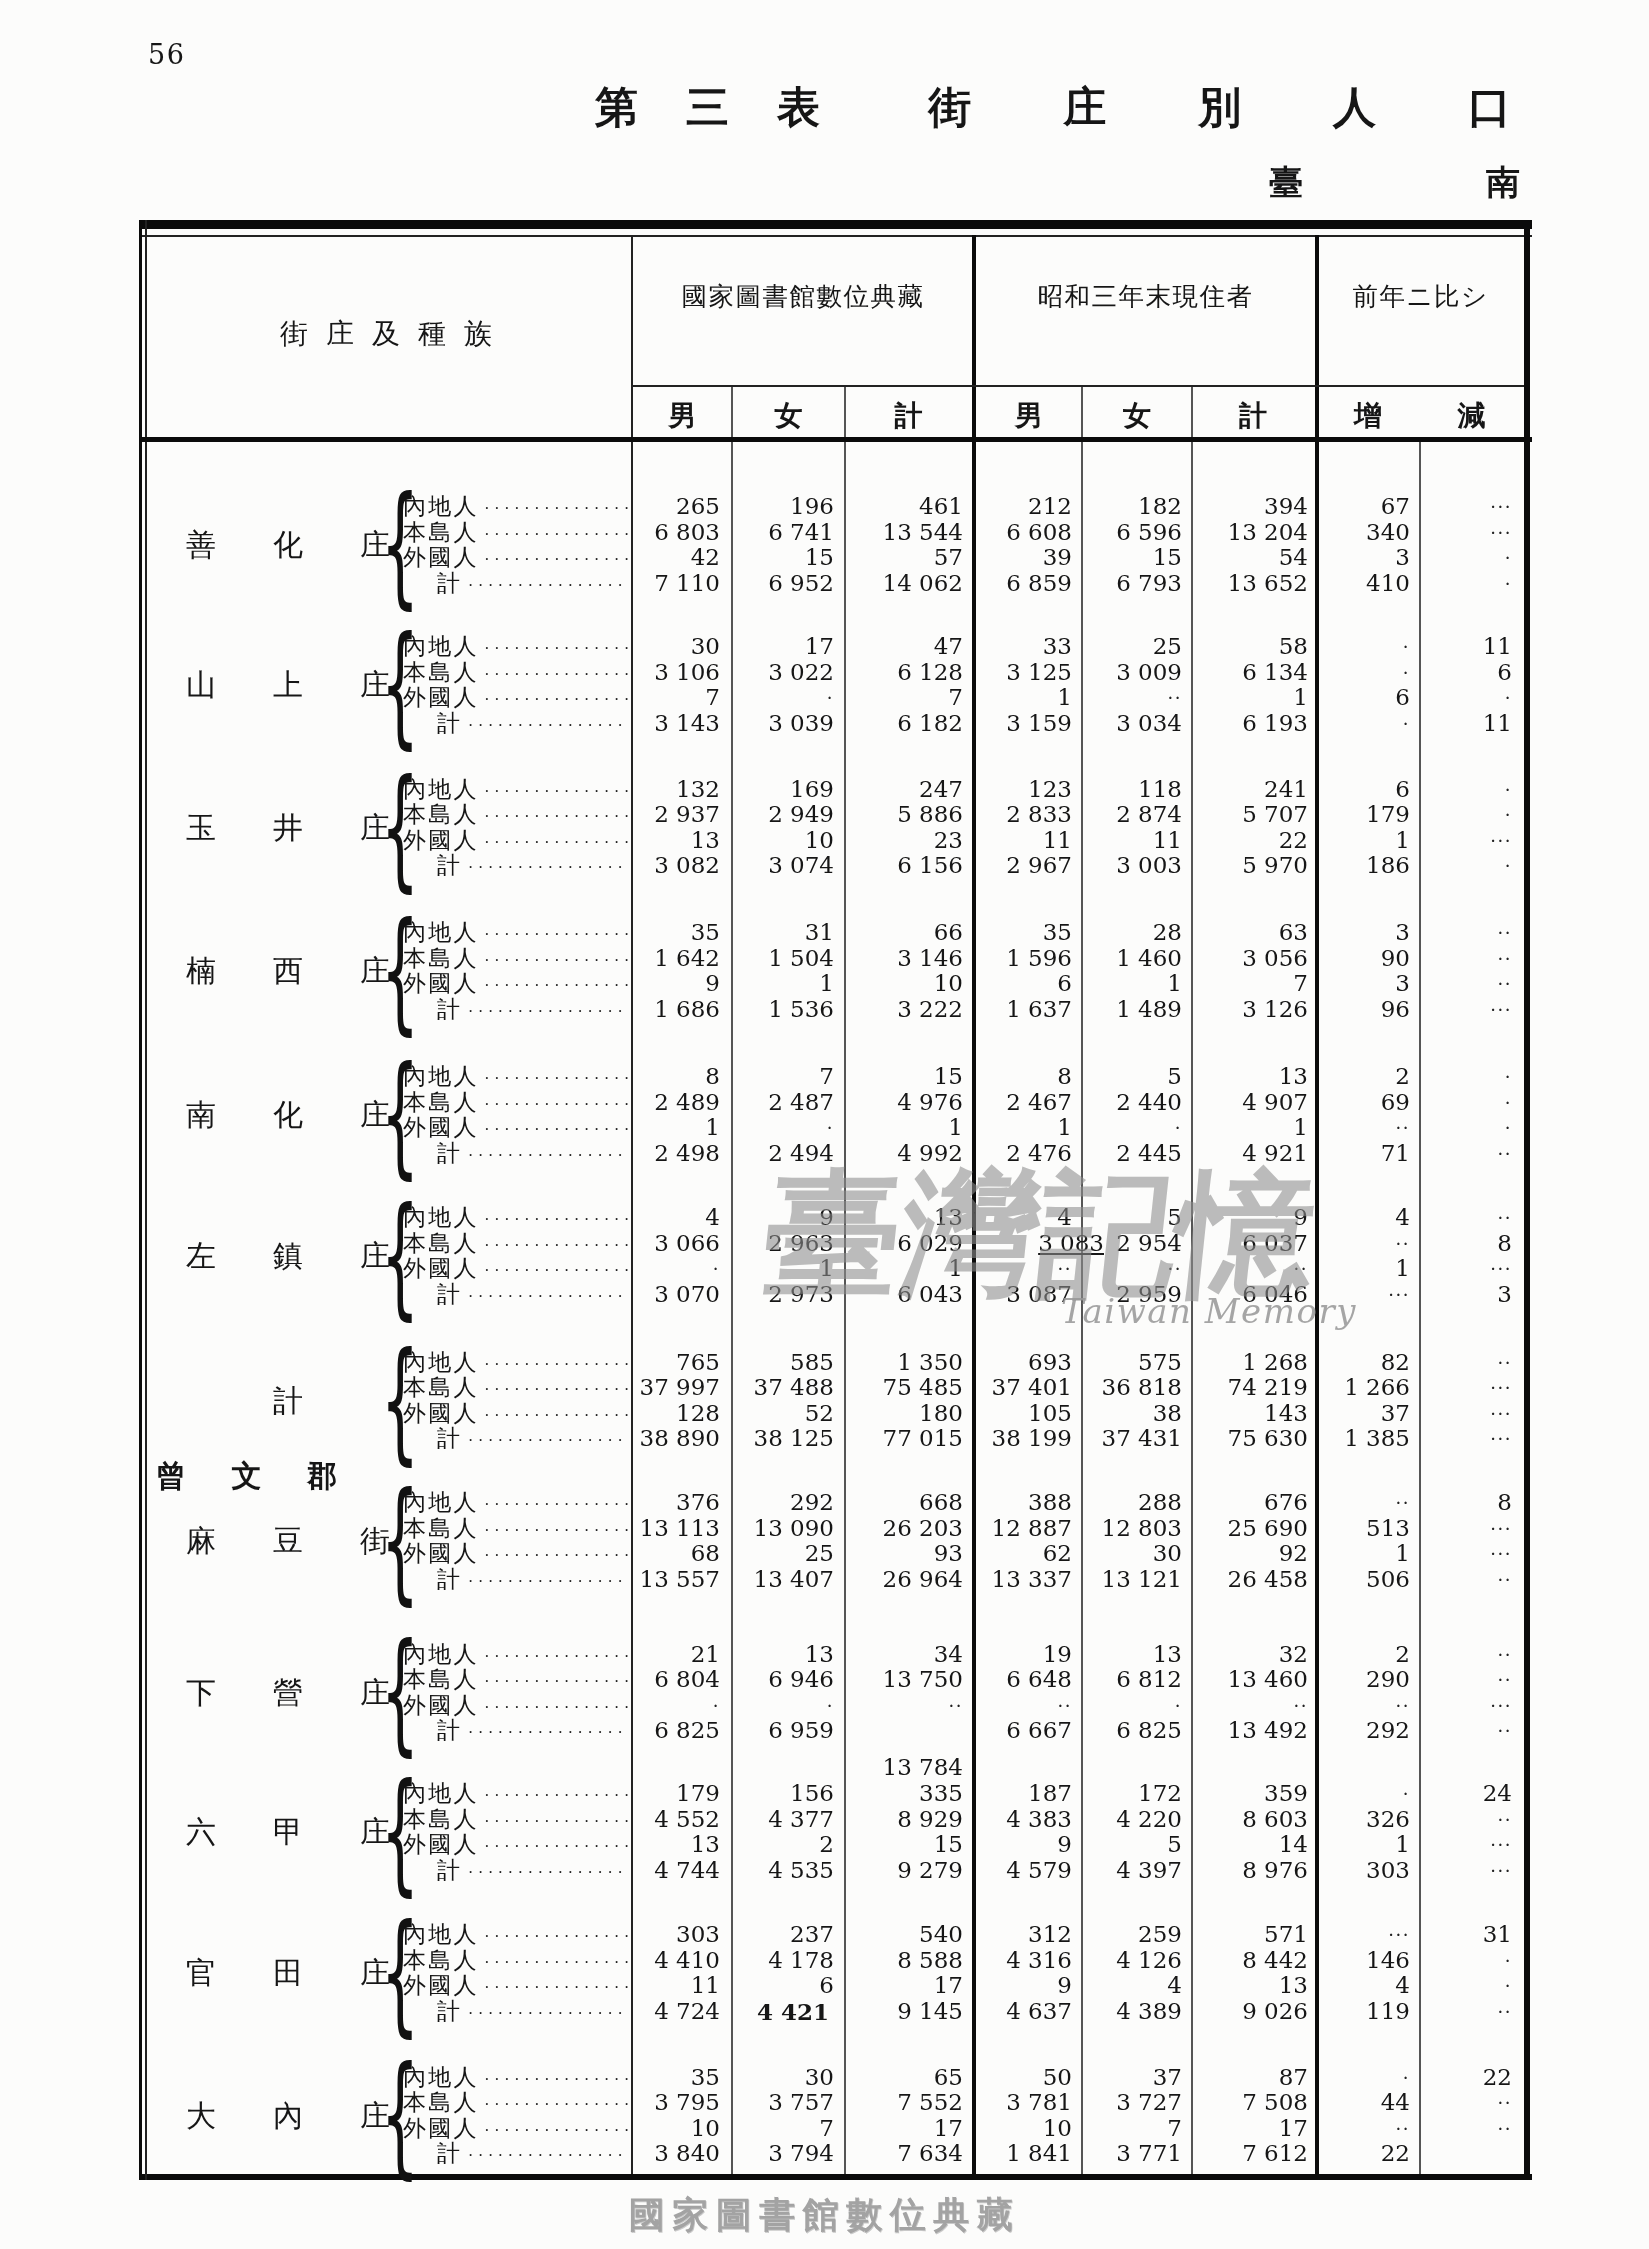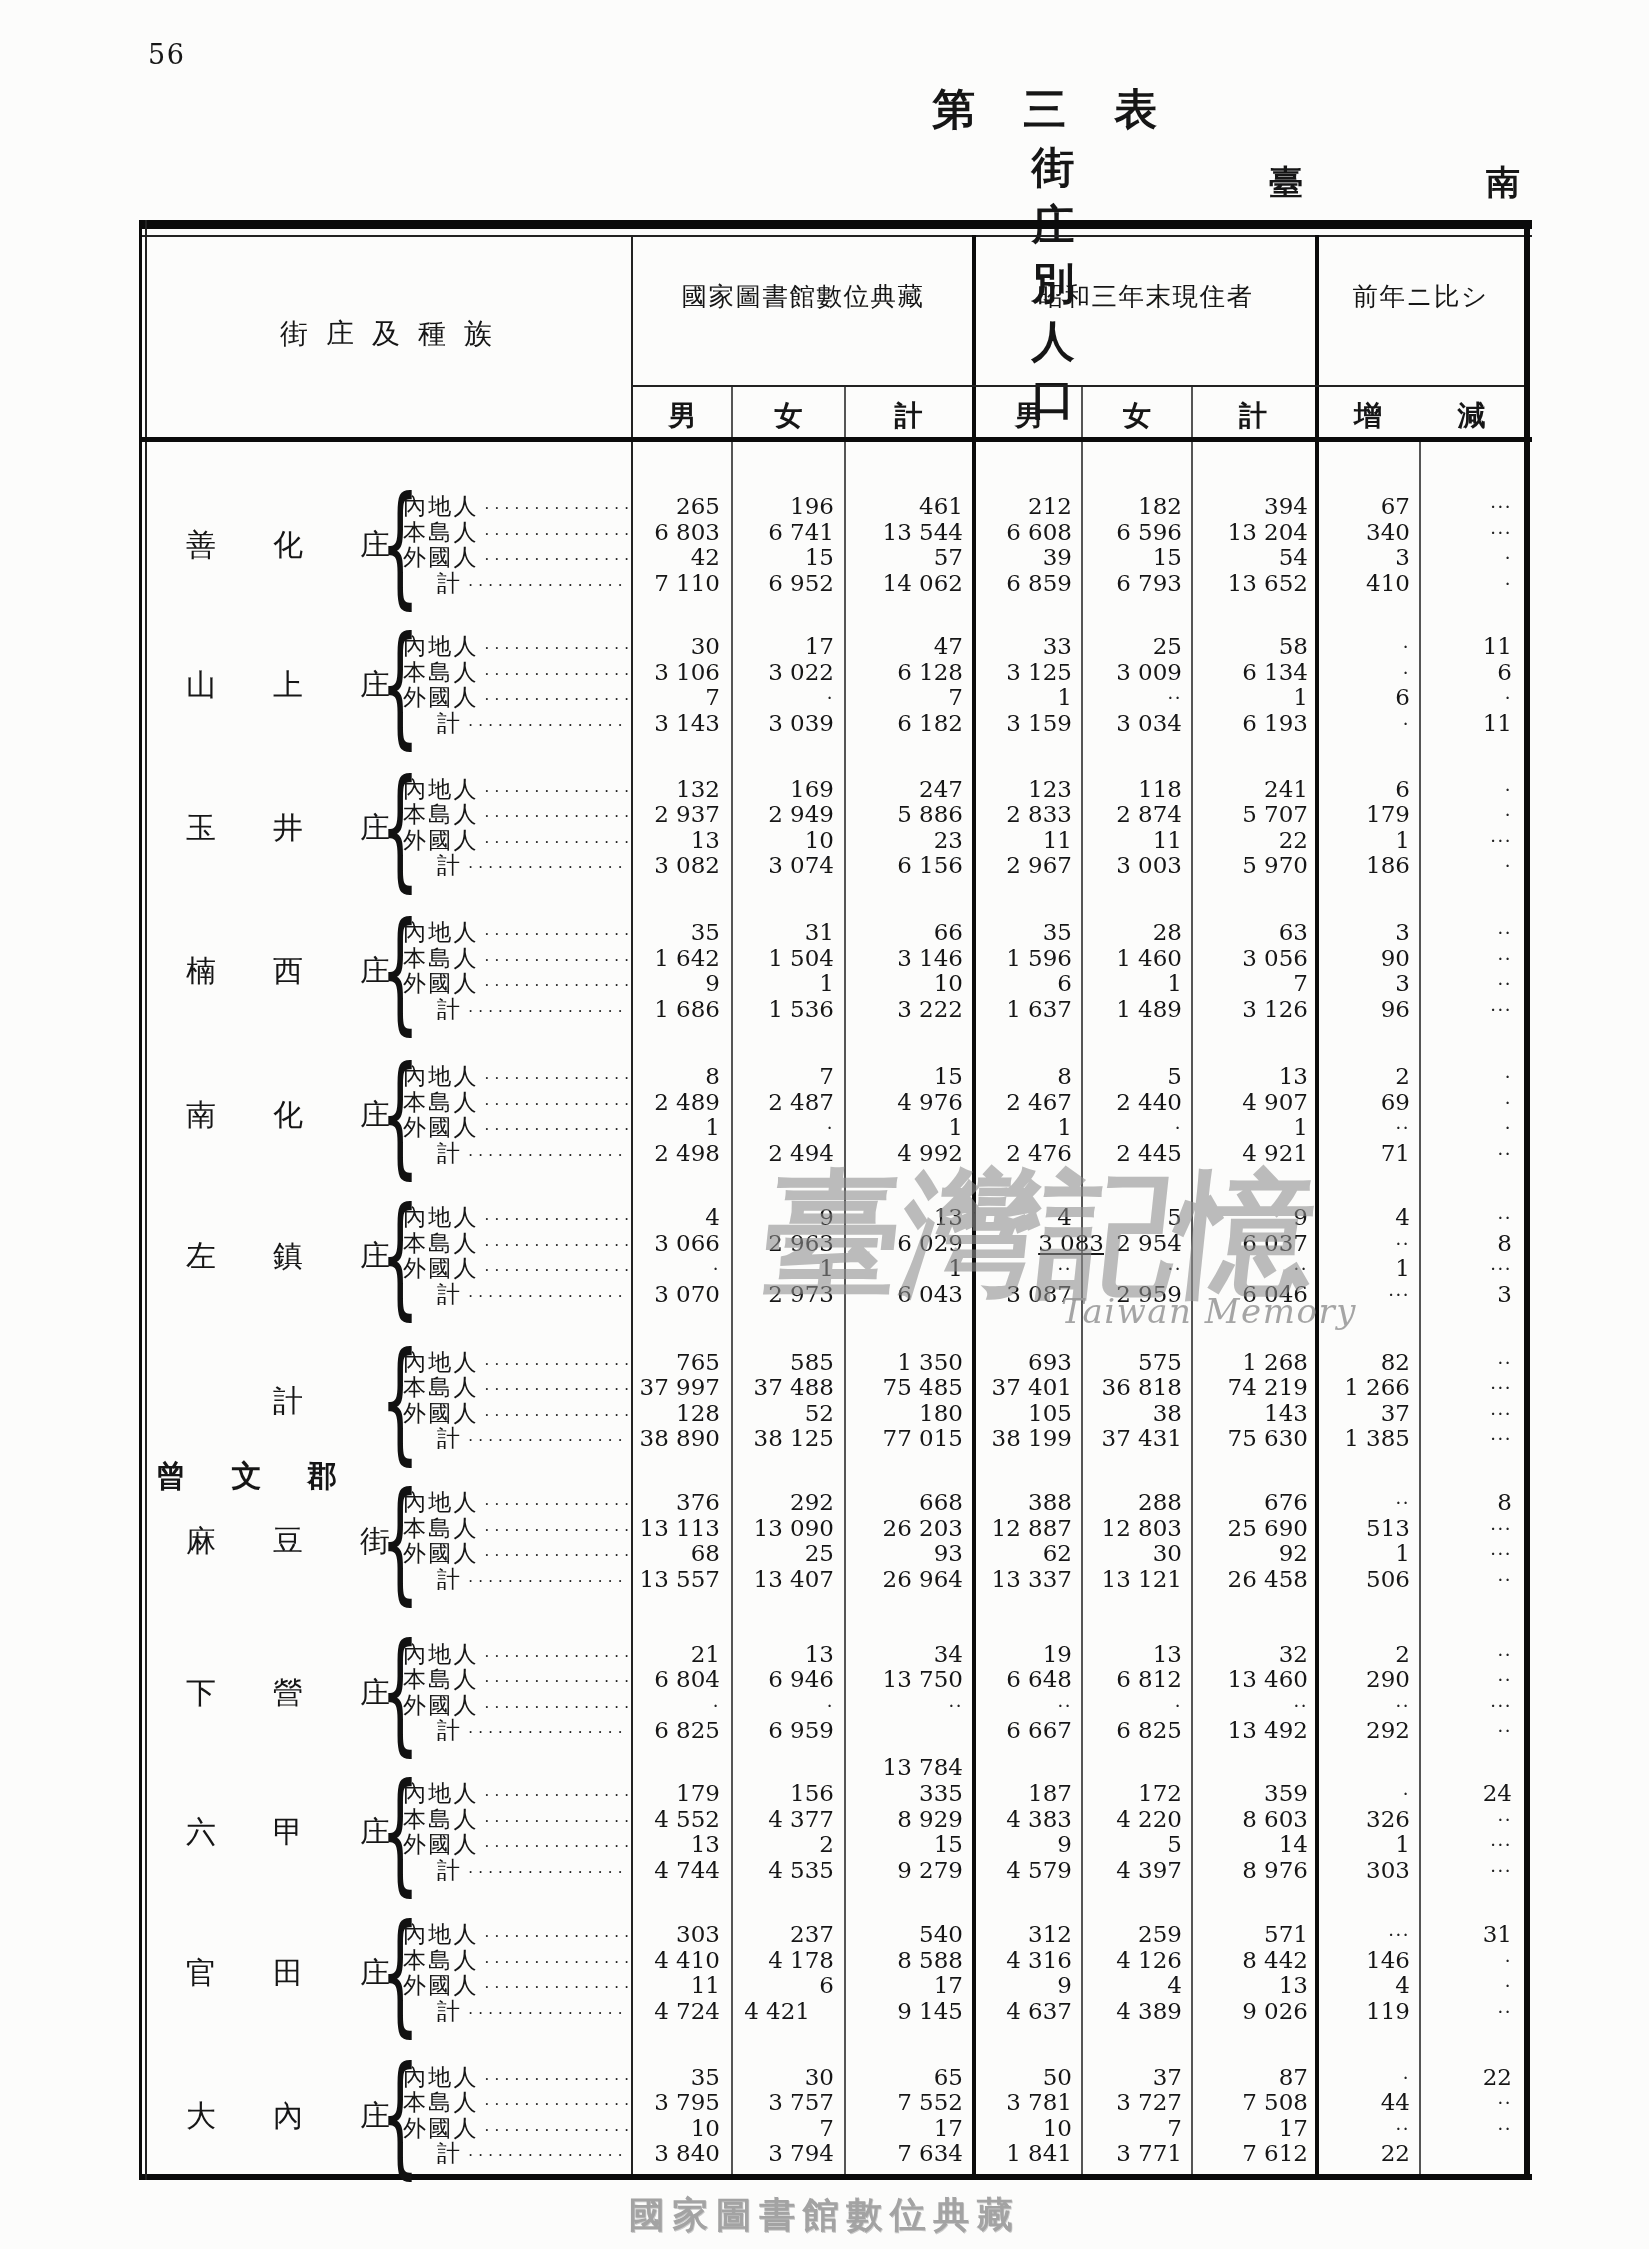--- a/index.html
+++ b/index.html
@@ -7,21 +7,21 @@
     width:1650px;height:2250px;position:relative;background:#fcfcfb;
     font-family:"DejaVu Serif","Liberation Serif",serif;color:#161616;
     overflow:hidden;
   }
   .abs{position:absolute;}
   .line{position:absolute;background:#0b0b0b;}
   .line.thin{background:#555;}
   .line.mid{background:#222;}
   #page-number{left:148px;top:39px;font-size:27px;letter-spacing:1.5px;}
   #title-row{left:595px;top:81px;width:916px;height:54px;display:flex;
-    justify-content:space-between;align-items:center;font-size:43px;font-weight:bold;flex-direction:column;}
+    justify-content:space-between;align-items:center;font-size:43px;font-weight:bold;}
   #title-row .tpart{white-space:nowrap;}
   #title-row .tpart.first{letter-spacing:16.5px;}
   .region-char{top:160px;font-size:34px;font-weight:bold;}
   #region-left{left:1269px;}
   #region-right{left:1486px;}
   #stub-header{left:255px;top:315px;width:262px;text-align:center;
     font-size:28px;letter-spacing:18px;text-indent:18px;}
   .group-label{top:279px;height:34px;line-height:34px;text-align:center;
     font-size:25.5px;letter-spacing:1.5px;}
   .sub-label{top:396px;height:40px;line-height:40px;text-align:center;
@@ -774,21 +774,21 @@
       <span class="cell" style="left: 997px;">13</span>
       <span class="cell" style="left: 1099px;">4</span>
       <span class="cell dotty" style="left: 1201px;">·</span>
     </div>
     <div class="trow" style="top: 1999px;">
       <div class="rlabel-wrap">
         <span class="rlabel short">計</span>
         <span class="dots">········································</span>
       </div>
       <span class="cell" style="left: 409px;">4 724</span>
-      <span class="cell" style="left: 499px;">4 421</span>
+      <span class="cell" style="left: 518px; font-weight: bold;">4 421</span>
       <span class="cell" style="left: 652px;">9 145</span>
       <span class="cell" style="left: 761px;">4 637</span>
       <span class="cell" style="left: 871px;">4 389</span>
       <span class="cell" style="left: 997px;">9 026</span>
       <span class="cell" style="left: 1099px;">119</span>
       <span class="cell dotty" style="left: 1201px;">··</span>
     </div>
     <div class="abs village-name" style="left: 186px; top: 2098px; width: 204px;">
       <span>大</span>
       <span>內</span>

